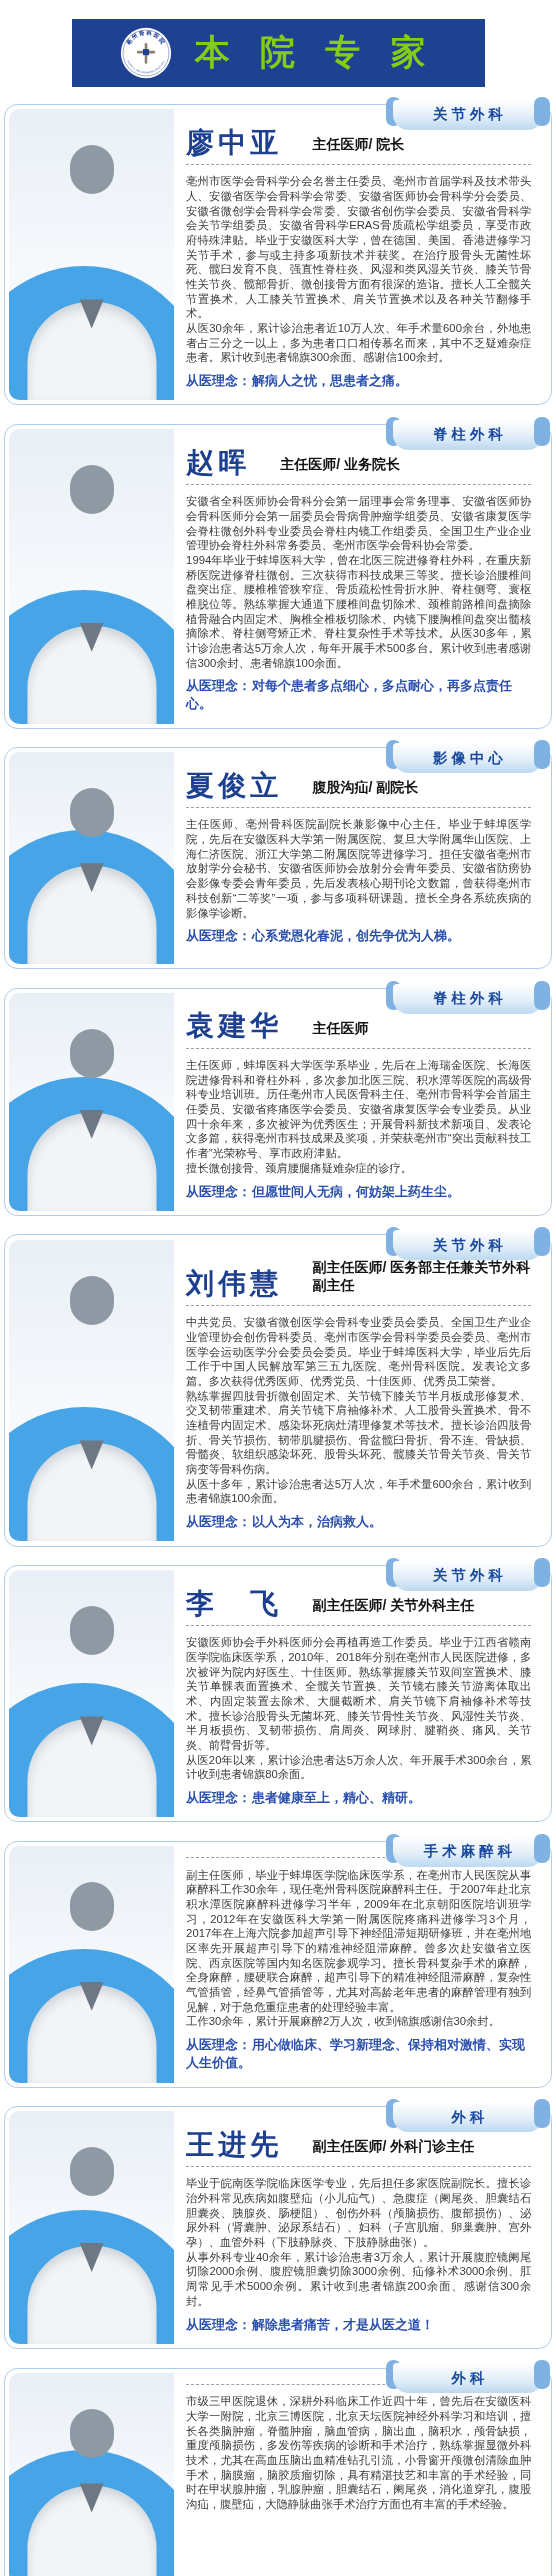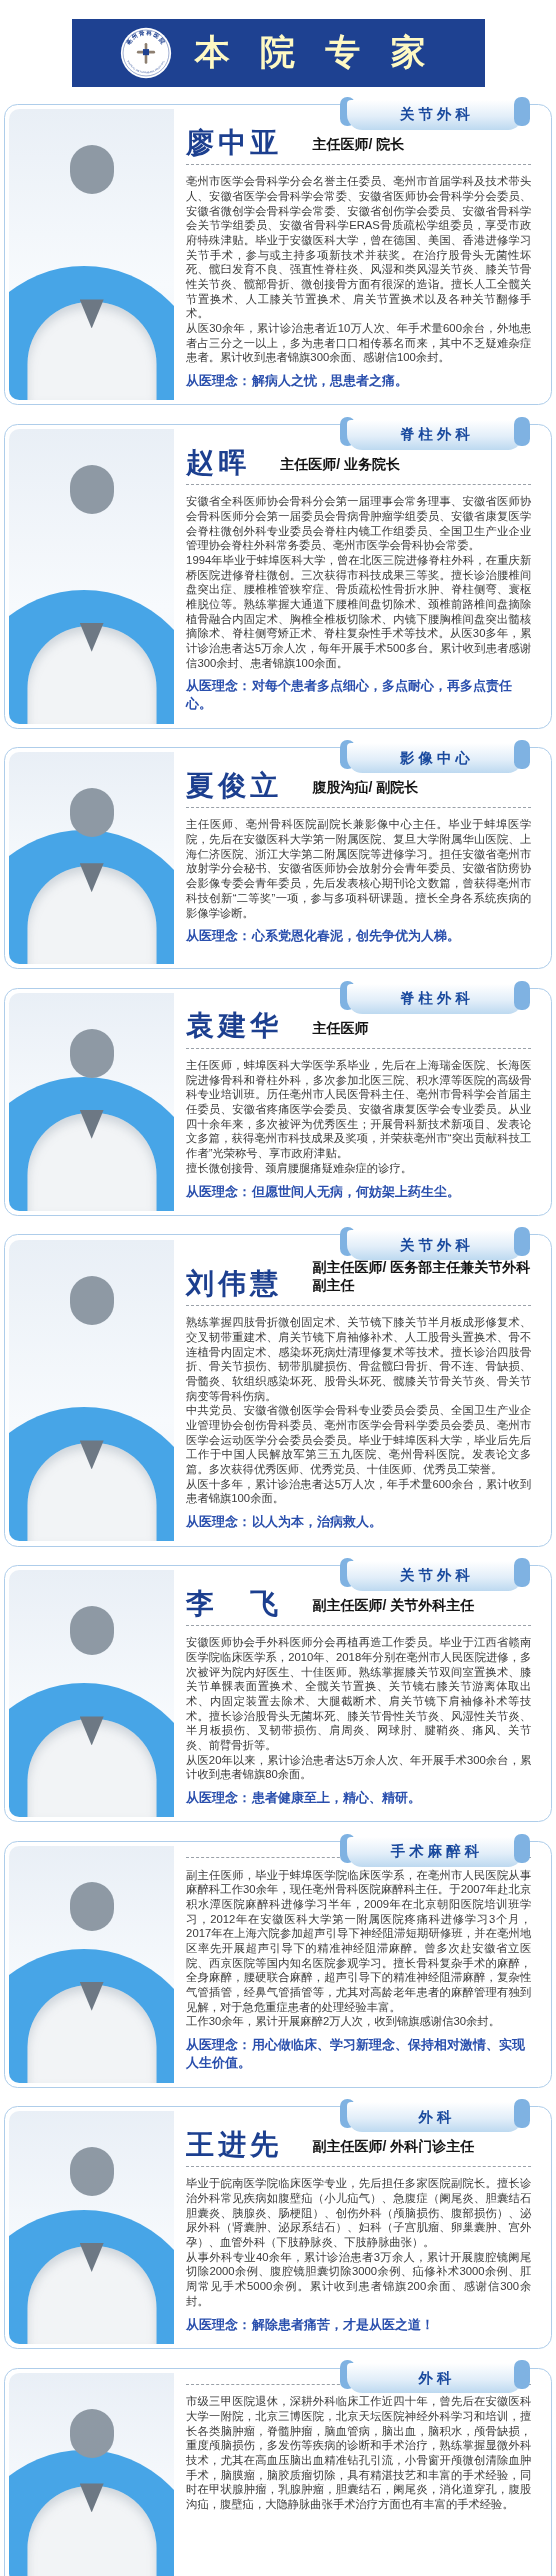--- a/index.html
+++ b/index.html
@@ -13,35 +13,35 @@
   
   .header { padding: 18.5px 0 17.5px; }
   .banner {
     width: 413px; height: 68px; margin: 0 auto;
     background: #1e4191;
     display: flex; align-items: center; justify-content: center; gap: 17.5px;
   }
   .logo { width: 52px; height: 52px; flex: 0 0 auto; }
   .logo svg { width: 100%; height: 100%; display: block; }
   .page-title {
-    color: #fef9c3; font-size: 35px; font-weight: 800;
+    color: #84cc16; font-size: 35px; font-weight: 800;
     letter-spacing: 10.3px; white-space: nowrap; text-indent: 5.2px;
   }
   
   .card {
     position: relative;
     margin: 0 4.1px 18.5px;
     background: #ffffff;
     border: 1px solid #aecdea;
     border-radius: 13.4px;
     padding: 15.5px 19.6px 14.4px 181px;
     min-height: 222px;
   }
   
-  .ribbon { position: absolute; top: -8.2px; right: 21px; width: 190px; height: 33px; padding-left: 19px; }
+  .ribbon { position: absolute; top: -8.2px; right: 1px; width: 164px; height: 33px; padding-left: 19px; }
   .ribbon::before, .ribbon::after {
     content: ""; position: absolute; top: 0; width: 15.5px; height: 29px;
     background: #7fb2e2; border-radius: 7.2px;
   }
   .ribbon::before { left: 0; }
   .ribbon::after { right: 0; }
   .ribbon-band {
     position: absolute; left: 7.2px; right: 7.2px; top: 3.1px; height: 30px;
     background: linear-gradient(180deg, #ffffff 0%, #e2eef9 55%, #bdd9f0 100%);
     border-radius: 4.1px 4.1px 15.5px 15.5px;
@@ -227,22 +227,22 @@
           <i class="sil-body"></i>
           <i class="sil-collar"></i>
         </span>
       </div>
     <div class="name-row">
       <h2 class="name">刘伟慧</h2>
       <div class="title">副主任医师/ 医务部主任兼关节外科副主任</div>
     </div>
     <div class="dots"></div>
     <div class="bio">
+      <p>中共党员、安徽省微创医学会骨科专业委员会委员、全国卫生产业企业管理协会创伤骨科委员、亳州市医学会骨科学委员会委员、亳州市医学会运动医学分会委员会委员。毕业于蚌埠医科大学，毕业后先后工作于中国人民解放军第三五九医院、亳州骨科医院。发表论文多篇。多次获得优秀医师、优秀党员、十佳医师、优秀员工荣誉。</p>
       <p>熟练掌握四肢骨折微创固定术、关节镜下膝关节半月板成形修复术、交叉韧带重建术、肩关节镜下肩袖修补术、人工股骨头置换术、骨不连植骨内固定术、感染坏死病灶清理修复术等技术。擅长诊治四肢骨折、骨关节损伤、韧带肌腱损伤、骨盆髋臼骨折、骨不连、骨缺损、骨髓炎、软组织感染坏死、股骨头坏死、髋膝关节骨关节炎、骨关节病变等骨科伤病。</p>
-      <p>中共党员、安徽省微创医学会骨科专业委员会委员、全国卫生产业企业管理协会创伤骨科委员、亳州市医学会骨科学委员会委员、亳州市医学会运动医学分会委员会委员。毕业于蚌埠医科大学，毕业后先后工作于中国人民解放军第三五九医院、亳州骨科医院。发表论文多篇。多次获得优秀医师、优秀党员、十佳医师、优秀员工荣誉。</p>
       <p>从医十多年，累计诊治患者达5万人次，年手术量600余台，累计收到患者锦旗100余面。</p>
     </div>
     <p class="phil"><span class="phil-prefix">从医理念：</span><span>以人为本，治病救人。</span></p>
   </section>
 
   <section class="card">
     <div class="ribbon">
         <span class="ribbon-band">关节外科</span>
       </div>
     <div class="photo">

